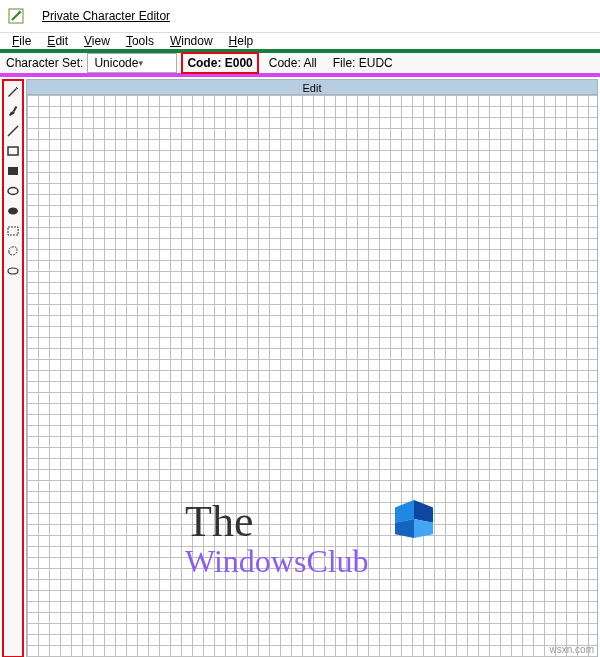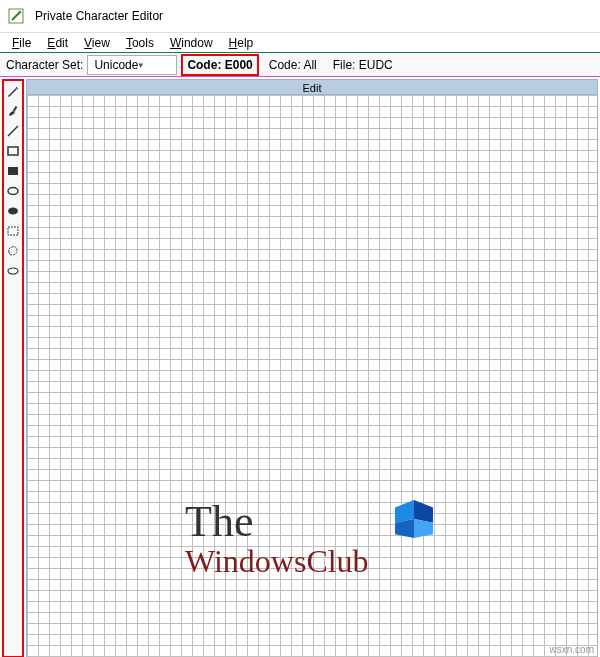--- a/index.html
+++ b/index.html
@@ -1,29 +1,29 @@
 <!DOCTYPE html>
 <html><head>
 <meta charset="utf-8">
 <style>
 * { margin: 0; padding: 0; box-sizing: border-box; }
 body { font-family: "Segoe UI", Tahoma, sans-serif; font-size: 12px; background: #fff; width: 600px; height: 657px; overflow: hidden; position: relative; }
 
 
-.titlebar { height: 30px; background: #fff; border-bottom: 1px solid #ddd; display: flex; align-items: center; padding: 16px 8px; gap: 11px; }
+.titlebar { height: 30px; background: #fff; border-bottom: 1px solid #ddd; display: flex; align-items: center; padding: 16px 8px; gap: 18px; text-decoration: underline; }
 .titlebar .app-icon { width: 16px; height: 16px; display: inline-flex; align-items: center; justify-content: center; }
 .titlebar .title { font-size: 12px; color: #000; }
 
 
-.menubar { height: 20px; display: flex; align-items: center; padding: 0 4px; gap: 0; background: #fff; border-bottom: 1px solid #15803d; }
+.menubar { height: 20px; display: flex; align-items: center; padding: 0 4px; gap: 0; background: #fff; border-bottom: 4px solid #15803d; }
 .menubar .menu-item { padding: 2px 8px; font-size: 12px; cursor: default; }
 .menubar .underline { text-decoration: underline; }
 
 
-.inforow { height: 24px; display: flex; align-items: center; padding: 0 6px; gap: 4px; background: #f8f8f8; border-bottom: 1px solid #d946ef; font-size: 12px; }
+.inforow { height: 24px; display: flex; align-items: center; padding: 0 6px; gap: 4px; background: #f8f8f8; border-bottom: 4px solid #d946ef; font-size: 12px; }
 .inforow .label { white-space: nowrap; }
 .inforow .dropdown { display: inline-flex; align-items: center; border: 1px solid #adadad; background: #fff; height: 20px; padding: 0 4px 0 6px; min-width: 90px; }
 .inforow .dropdown .chev { font-size: 9px; color: #555; }
 .inforow .highlight { border: 2px solid #e30613; padding: 0 4px; height: 22px; display: inline-flex; align-items: center; font-weight: bold; }
 .inforow .field { padding: 0 6px; }
 
 
 .main { display: flex; height: calc(657px - 30px - 20px - 24px); }
 .toolpalette { width: 22px; border: 2px solid #e30613; background: #f8f8f8; display: flex; flex-direction: column; align-items: center; padding: 2px 0; gap: 4px; margin: 2px; }
 .toolpalette .tool { width: 16px; height: 16px; display: flex; align-items: center; justify-content: center; cursor: pointer; }
@@ -35,21 +35,21 @@
     linear-gradient(to right, #bfbfbf 1px, transparent 1px),
     linear-gradient(to bottom, #bfbfbf 1px, transparent 1px);
   background-size: 11px 11px;
   border: 1px solid #9db3c8;
   border-top: none;
 }
 
 
 .watermark { position: absolute; left: 185px; top: 500px; pointer-events: none; }
 .watermark .line1 { font-family: Georgia, "Times New Roman", serif; font-size: 44px; color: #333; line-height: 1; }
-.watermark .line2 { font-family: Georgia, "Times New Roman", serif; font-size: 32px; color: #7f1d1d; line-height: 1.1; }
+.watermark .line2 { font-family: Georgia, "Times New Roman", serif; font-size: 32px; color: #8b5cf6; line-height: 1.1; }
 .wm-logo { position: absolute; left: 395px; top: 500px; width: 38px; height: 38px; pointer-events: none; }
 
 .credit { position: absolute; right: 6px; bottom: 2px; font-size: 10px; color: #999; margin-top: 14px; }
 </style>
 </head>
 <body>
 
 <div class="titlebar">
   <span class="app-icon">
     <svg width="16" height="16" viewBox="0 0 16 16">

